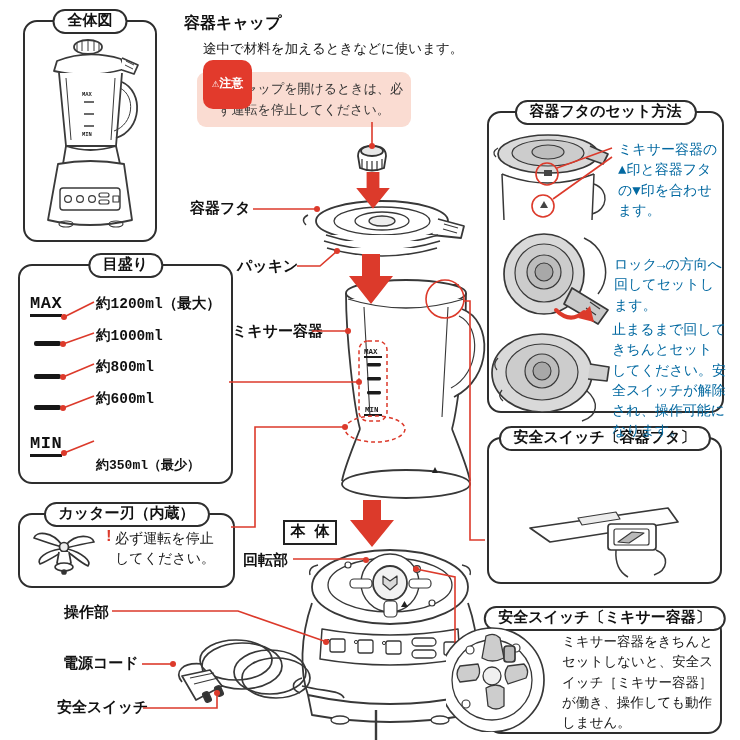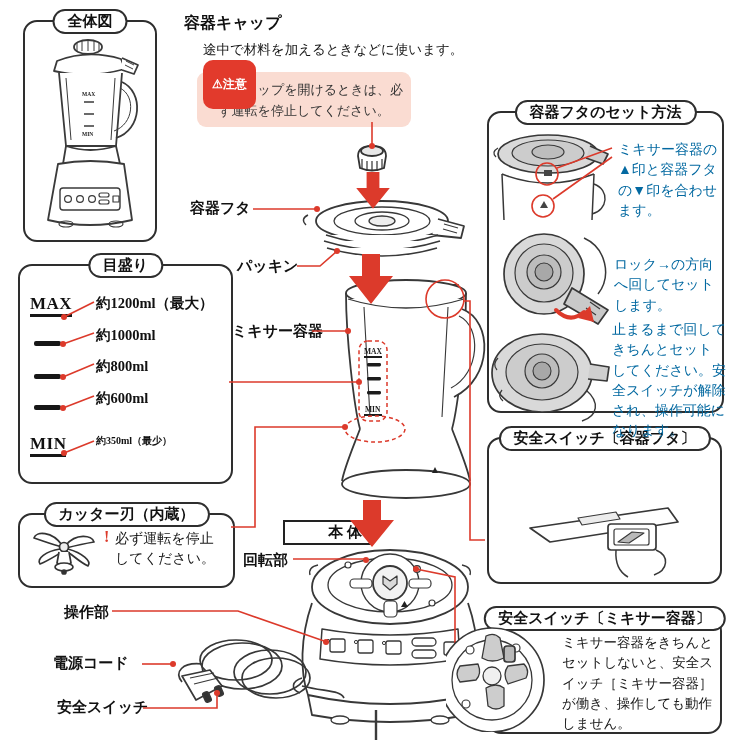--- a/index.html
+++ b/index.html
@@ -1,35 +1,35 @@
 <!DOCTYPE html>
 <html><head>
 <meta charset="utf-8">
 <style>
   html,body{margin:0;padding:0;background:#fff;}
   #canvas{position:relative;width:740px;height:740px;background:#fff;overflow:hidden;
-    font-family:Liberation Serif, serif;color:#111;}
+    font-family:Liberation Mono, monospace;color:#111;}
   .panel{position:absolute;border:2.5px solid #2e2e2e;border-radius:14px;background:#fff;z-index:1;}
   .badge{position:absolute;left:50%;transform:translateX(-50%);top:-13px;border:2.5px solid #2e2e2e;
     border-radius:999px;background:#fff;font-weight:bold;font-size:15px;line-height:21px;
     padding:0 13px;white-space:nowrap;z-index:2;}
   .lbl{position:absolute;font-weight:bold;font-size:15px;white-space:nowrap;z-index:2;color:#111;}
   .txt{position:absolute;font-size:13.5px;line-height:1.5;color:#161616;z-index:2;}
   .tick{position:absolute;width:27px;height:5px;background:#171717;border-radius:2px;z-index:2;}
   .mark{position:absolute;font-weight:bold;font-size:17px;letter-spacing:.5px;border-bottom:3.5px solid #171717;
     line-height:1.05;padding-bottom:1px;z-index:2;}
   .ill{position:absolute;z-index:2;}
   svg{display:block;}
   #overlay{position:absolute;left:0;top:0;z-index:3;pointer-events:none;}
   .cautionBadge{position:absolute;left:203px;top:60px;background:#e23a2c;color:#fff;font-weight:bold;
     font-size:12px;line-height:17px;padding:16px 9px;border-radius:10px;z-index:4;white-space:nowrap;}
   .cautionBox{position:absolute;left:197px;top:72px;width:202px;background:#fadcd2;border-radius:9px;
     padding:8px 6px 5px;font-size:13px;line-height:1.6;text-align:center;color:#333;z-index:2;}
   .bodyBox{position:absolute;left:283px;top:520px;width:50px;height:21px;border:2px solid #222;
-    background:#fff;font-weight:bold;font-size:15px;text-align:center;line-height:21px;z-index:2;padding-left:35px;}
+    background:#fff;font-weight:bold;font-size:15px;text-align:center;line-height:21px;z-index:2;}
   .stepTxt{position:absolute;font-size:14px;line-height:1.45;color:#0369a1;z-index:2;}
 </style>
 </head>
 <body>
 
 <div id="canvas">
 
   <div class="panel" style="left:23px;top:20px;width:130px;height:218px;">
     <div class="badge">全体図</div>
   </div>
@@ -124,21 +124,21 @@
   </div>
   <div class="mark" style="left:30px;top:295px;">MAX</div>
   <div class="lbl" style="left:96px;top:294px;font-size:14.5px;">約1200ml（最大）</div>
   <div class="tick" style="left:34px;top:341px;"></div>
   <div class="lbl" style="left:96px;top:326px;font-size:14.5px;">約1000ml</div>
   <div class="tick" style="left:34px;top:374px;"></div>
   <div class="lbl" style="left:96px;top:357px;font-size:14.5px;">約800ml</div>
   <div class="tick" style="left:34px;top:405px;"></div>
   <div class="lbl" style="left:96px;top:389px;font-size:14.5px;">約600ml</div>
   <div class="mark" style="left:30px;top:435px;">MIN</div>
-  <div class="lbl" style="left:96px;top:434px;font-size:10px;">約350ml（最少）</div>
+  <div class="lbl" style="left:96px;top:456px;font-size:13px;">約350ml（最少）</div>
 
   <div class="panel" style="left:18px;top:513px;width:213px;height:71px;">
     <div class="badge">カッター刃（内蔵）</div>
   </div>
   <svg class="ill" style="left:26px;top:523px;" width="76" height="54" viewBox="0 0 76 54">
     <g fill="#fff" stroke="#333" stroke-width="1.7" stroke-linejoin="round">
       <path d="M36,22 C26,8 10,8 8,15 C20,19 28,22 36,24 Z"></path>
       <path d="M40,22 C50,10 66,12 68,19 C56,21 48,23 40,25 Z"></path>
       <path d="M34,26 C20,28 10,36 14,41 C24,37 32,31 38,28 Z"></path>
       <path d="M42,26 C56,30 66,38 62,43 C52,38 46,31 40,28 Z"></path>
@@ -147,21 +147,21 @@
       <ellipse cx="38" cy="44" rx="9" ry="4"></ellipse>
       <circle cx="38" cy="49" r="2" fill="#333"></circle>
     </g>
   </svg>
   <div class="lbl" style="left:104px;top:528px;color:#dc3a2b;font-size:16px;">!</div>
   <div class="txt" style="left:115px;top:529px;width:112px;font-size:14px;line-height:1.45;">必ず運転を停止してください。</div>
 
   <div class="bodyBox">本 体</div>
   <div class="lbl" style="left:243px;top:551px;">回転部</div>
   <div class="lbl" style="left:64px;top:603px;">操作部</div>
-  <div class="lbl" style="left:53px;top:654px;text-align:right;">電源コード</div>
+  <div class="lbl" style="left:63px;top:654px;text-align:right;">電源コード</div>
   <div class="lbl" style="left:57px;top:698px;">安全スイッチ</div>
 
   <svg class="ill" style="left:288px;top:543px;" width="205" height="185" viewBox="0 0 205 185">
     <g fill="#fff" stroke="#383838" stroke-width="1.8" stroke-linejoin="round">
       <ellipse cx="102" cy="44" rx="78" ry="37"></ellipse>
       <ellipse cx="102" cy="42" rx="62" ry="27" stroke-width="1.3"></ellipse>
       <path d="M30,22 q-10,2 -8,10 M174,22 q10,2 8,10" stroke-width="1.4"></path>
       <circle cx="102" cy="40" r="29" stroke-width="1.4"></circle>
       <circle cx="102" cy="40" r="17" fill="#f2f2f2"></circle>
       <path d="M95,33 l7,5 7,-5 0,8 -7,6 -7,-6 z" fill="#d9d9d9" stroke-width="1.2"></path>

